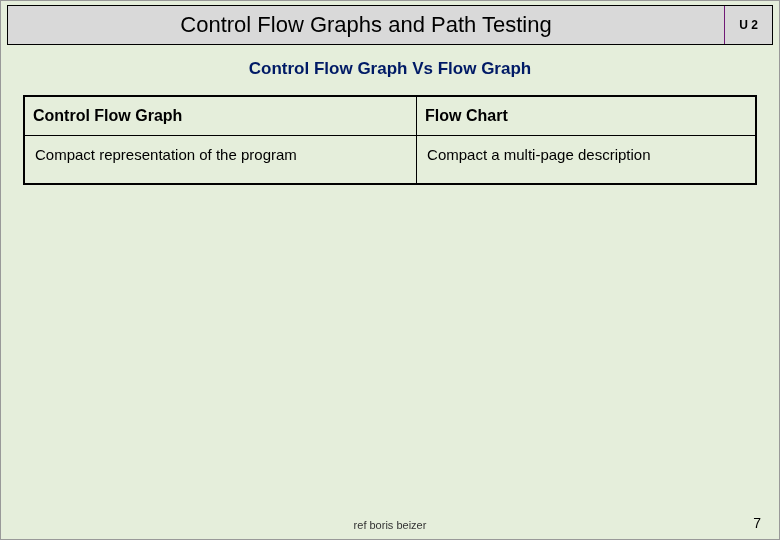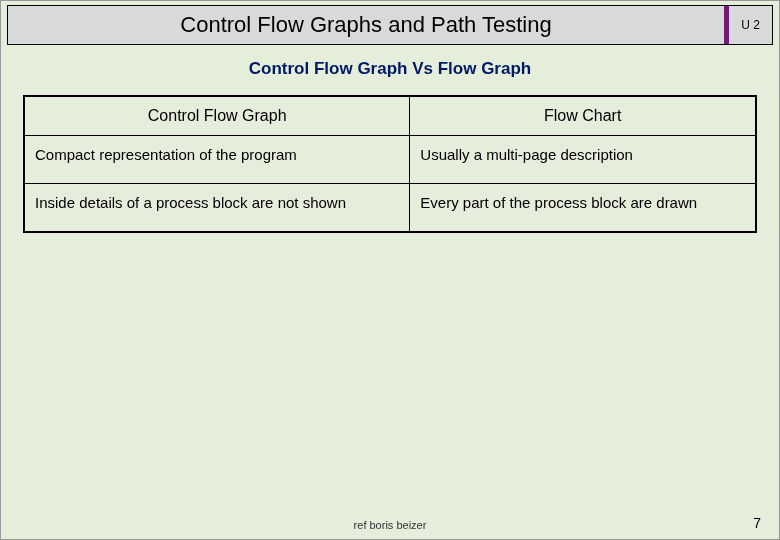--- a/index.html
+++ b/index.html
@@ -28,26 +28,26 @@
   }
   .title {
     flex: 1;
     text-align: center;
     font-size: 22px;
     padding: 6px 16px;
     color: #000;
   }
   .unit {
     width: 48px;
-    border-left: 5px solid #701a75;
+    border-left: 1px solid #701a75;
     display: flex;
     align-items: center;
     justify-content: center;
     font-size: 12px;
-    font-weight: normal;
+    font-weight: bold;
   }
   .subtitle {
     text-align: center;
     font-size: 17px;
     font-weight: bold;
     color: #001a66;
     padding: 14px 0 16px 0;
   }
   .table-wrap {
     margin: 0 22px;
@@ -59,22 +59,21 @@
     background: transparent;
   }
   table.cmp th, table.cmp td {
     border: 1px solid #000;
     padding: 10px 10px;
     font-size: 15px;
     vertical-align: top;
     text-align: left;
   }
   table.cmp th {
-    text-align: center;
-    font-weight: normal;
+    font-weight: bold;
     font-size: 16px;
     padding: 10px 8px;
   }
   table.cmp td {
     height: 48px;
   }
   .footer {
     position: absolute;
     bottom: 8px;
     left: 0;
@@ -109,25 +108,21 @@
     <table class="cmp">
       <thead>
         <tr>
           <th>Control Flow Graph</th>
           <th>Flow Chart</th>
         </tr>
       </thead>
       <tbody>
         <tr>
           <td>Compact representation of the program</td>
-          <td>Usually a multi-page description</td>
-        </tr>
-        <tr>
-          <td>Inside details of a process block are not shown</td>
-          <td>Every part of the process block are drawn</td>
+          <td>Compact a multi-page description</td>
         </tr>
       </tbody>
     </table>
   </div>
 
   <div class="footer">ref boris beizer</div>
   <div class="page-num">7</div>
 
 </div>
 

